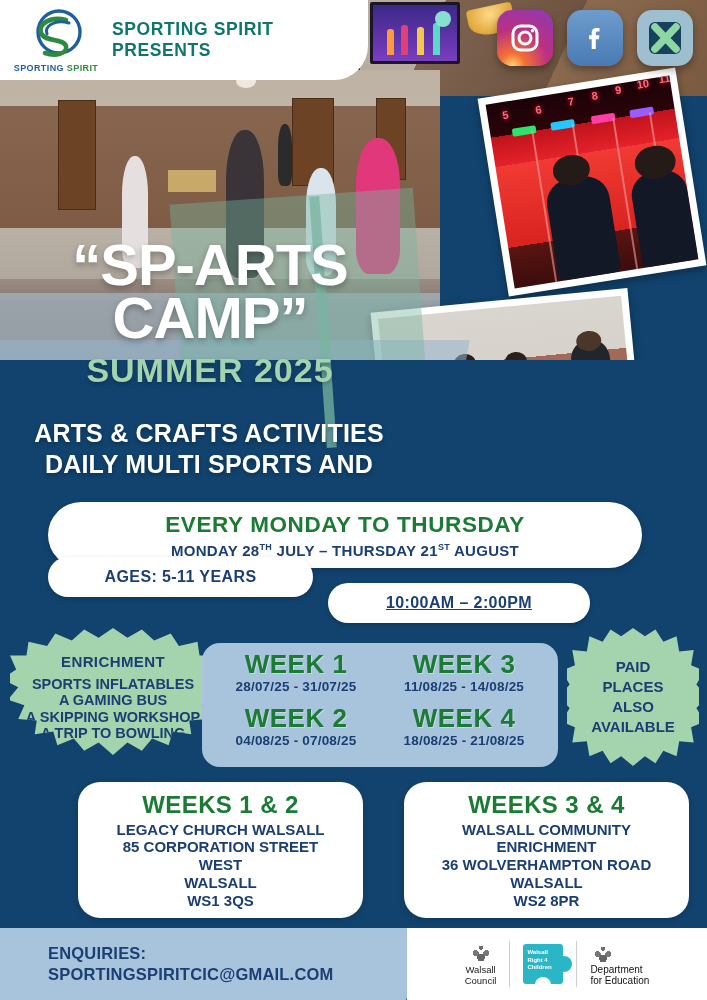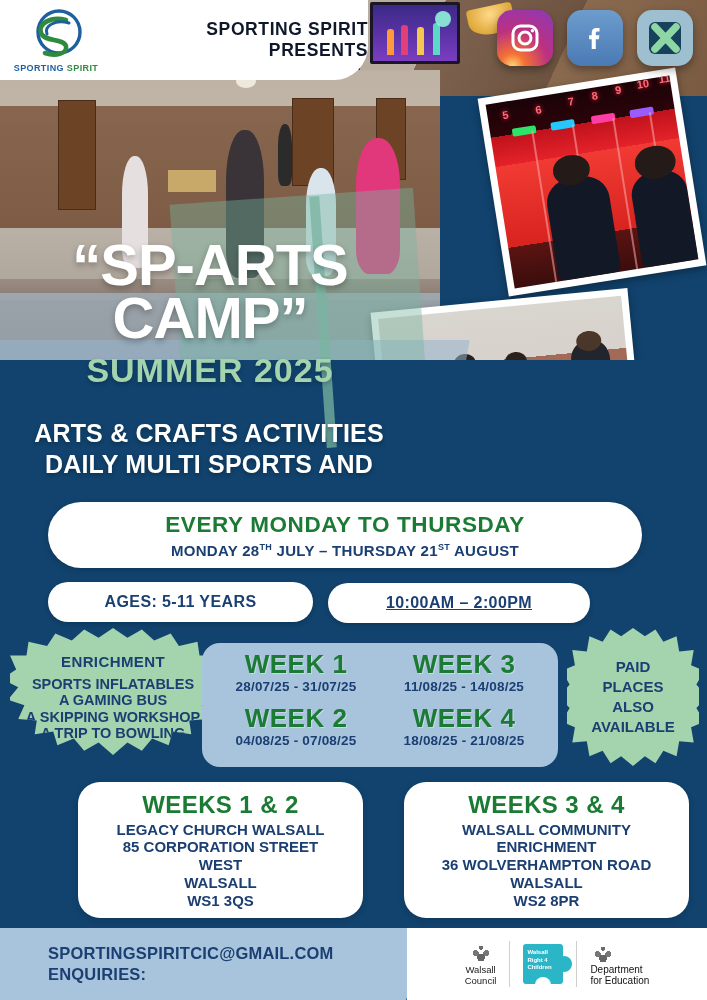--- a/index.html
+++ b/index.html
@@ -217,26 +217,25 @@
     margin-left: 6px;
   }
   .logo-mark { position: relative; width: 62px; height: 54px; }
   .logo-text {
     font-size: 9px; font-weight: bold; letter-spacing: .4px;
     margin-top: 2px; white-space: nowrap;
   }
   .logo-text .a { color: #1f5fa0; }
   .logo-text .b { color: #2e8b3d; }
   .header-title {
-    color: #0f172a;
+    color: #0f766e;
     font-size: 17.5px;
     font-weight: bold;
     letter-spacing: .6px;
     margin-left: 6px;
-    text-align: right;
   }
 
   
   .social-row {
     position:absolute; right: 14px; top: 10px;
     display:flex; gap: 14px; z-index: 9;
   }
   .social {
     width: 56px; height: 56px; border-radius: 15px;
     display:flex; align-items:center; justify-content:center;
@@ -306,21 +305,21 @@
   }
   .banner-2 sup { font-size: 9px; }
 
   
   .pill {
     position:absolute; height: 40px; background:#fff; border-radius: 20px;
     display:flex; align-items:center; justify-content:center;
     color:#1b3f72; font-weight:bold; font-size: 16px; letter-spacing:.4px;
     z-index: 7; box-shadow: 0 2px 5px rgba(0,0,0,.2);
   }
-  .pill-ages { left: 48px; top: 582px; width: 265px; }
+  .pill-ages { left: 48px; top: 557px; width: 265px; }
   .pill-time { left: 328px; top: 583px; width: 262px; text-decoration: underline; }
 
   
   .burst {
     position:absolute;
     background: #a4d4ae;
     z-index: 6;
     display:flex; flex-direction:column;
     align-items:center; justify-content:center;
     text-align:center;
@@ -658,22 +657,22 @@
       <div>ENRICHMENT</div>
       <div>36 WOLVERHAMPTON ROAD</div>
       <div>WALSALL</div>
       <div>WS2 8PR</div>
     </div>
   </div>
 
   <div class="footer">
     <div class="footer-left">
       <div class="footer-text">
+        <div>ENQUIRIES:</div>
         <div>SPORTINGSPIRITCIC@GMAIL.COM</div>
-        <div>ENQUIRIES:</div>
       </div>
     </div>
     <div class="footer-right">
       <div class="partner">
         <div class="crest"></div>
         <div class="partner-name">
           <div>Walsall</div>
           <div>Council</div>
         </div>
       </div>

